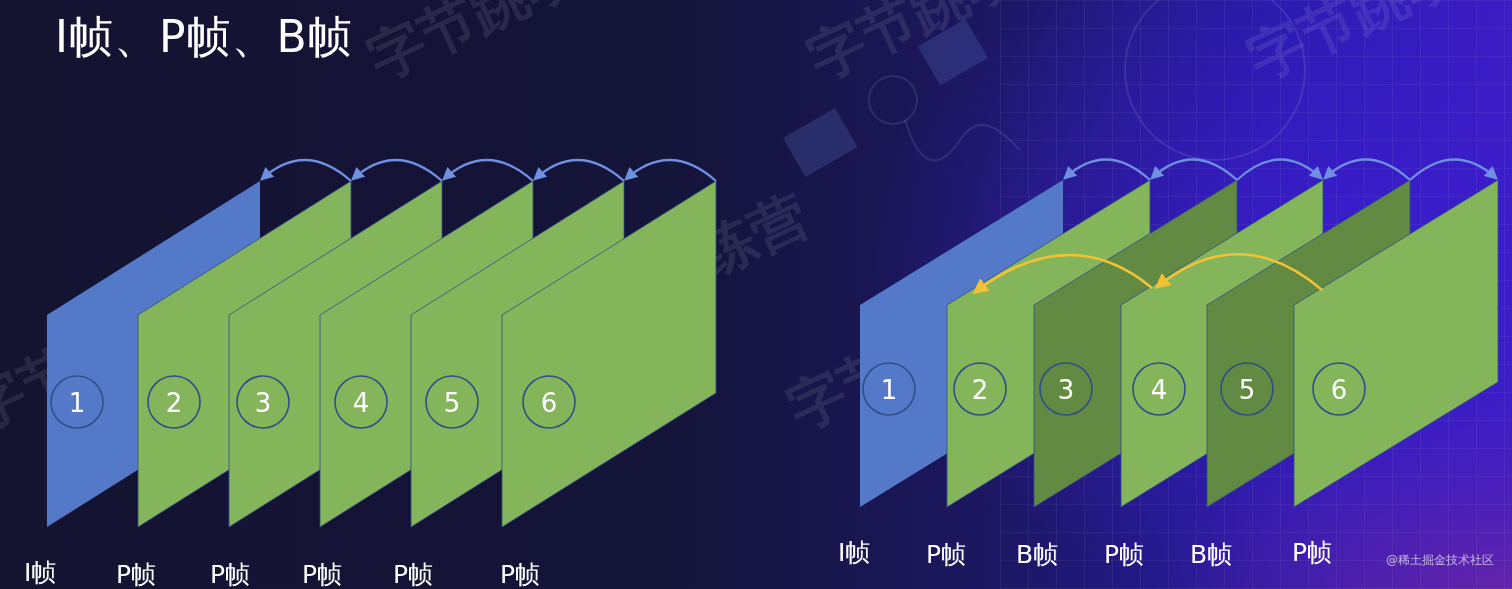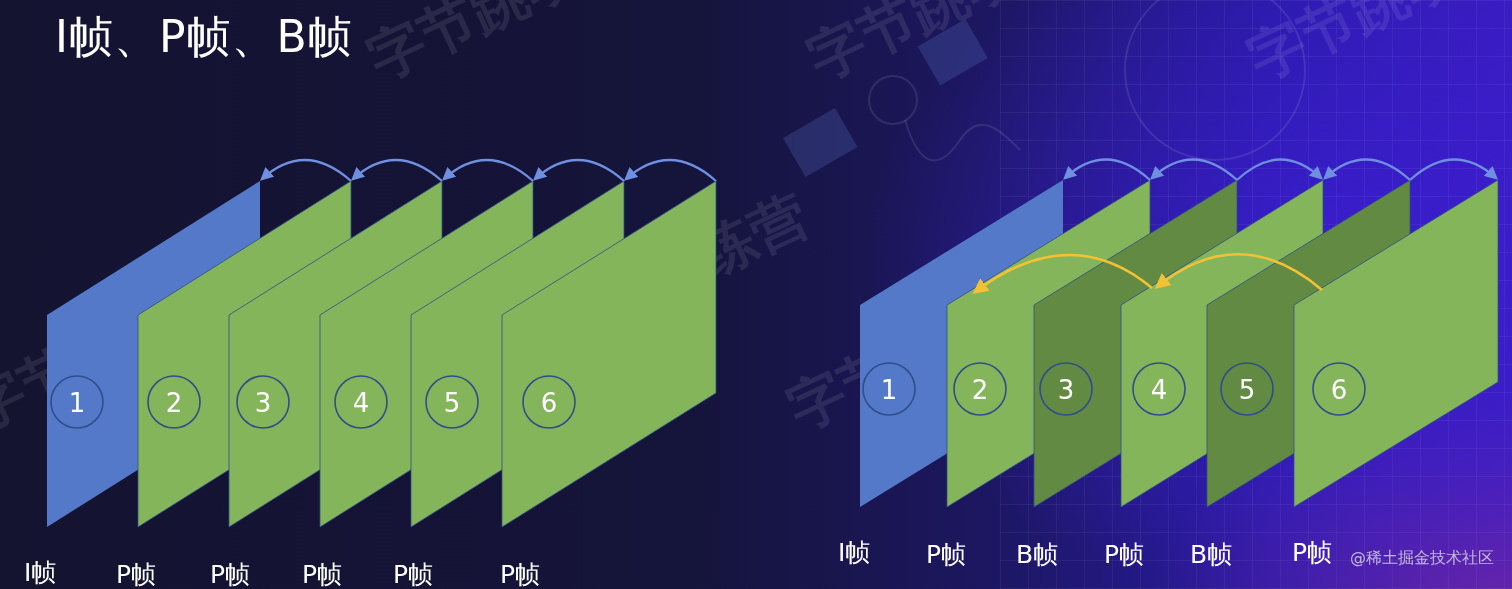--- a/index.html
+++ b/index.html
@@ -28,21 +28,21 @@
     font-family: "DejaVu Sans", "Liberation Sans", sans-serif;
   }
   svg.diagram { position: absolute; left: 0; top: 0; }
   .label {
     position: absolute; color: #ffffff; font-size: 25px;
     font-family: "DejaVu Sans", "Liberation Sans", sans-serif;
     white-space: nowrap;
   }
   .credit {
     position: absolute; right: 18px; bottom: 20px; color: rgba(230,230,240,0.75);
-    font-size: 16px; font-family: "DejaVu Sans", sans-serif;
+    font-size: 12px; font-family: "DejaVu Sans", sans-serif;
   }
   .circle-num { font-family: "DejaVu Sans", sans-serif; }
 </style>
 </head>
 <body>
 
 <div class="bg"></div>
 <div class="grid"></div>
 
 <svg class="diagram" width="1512" height="589">

